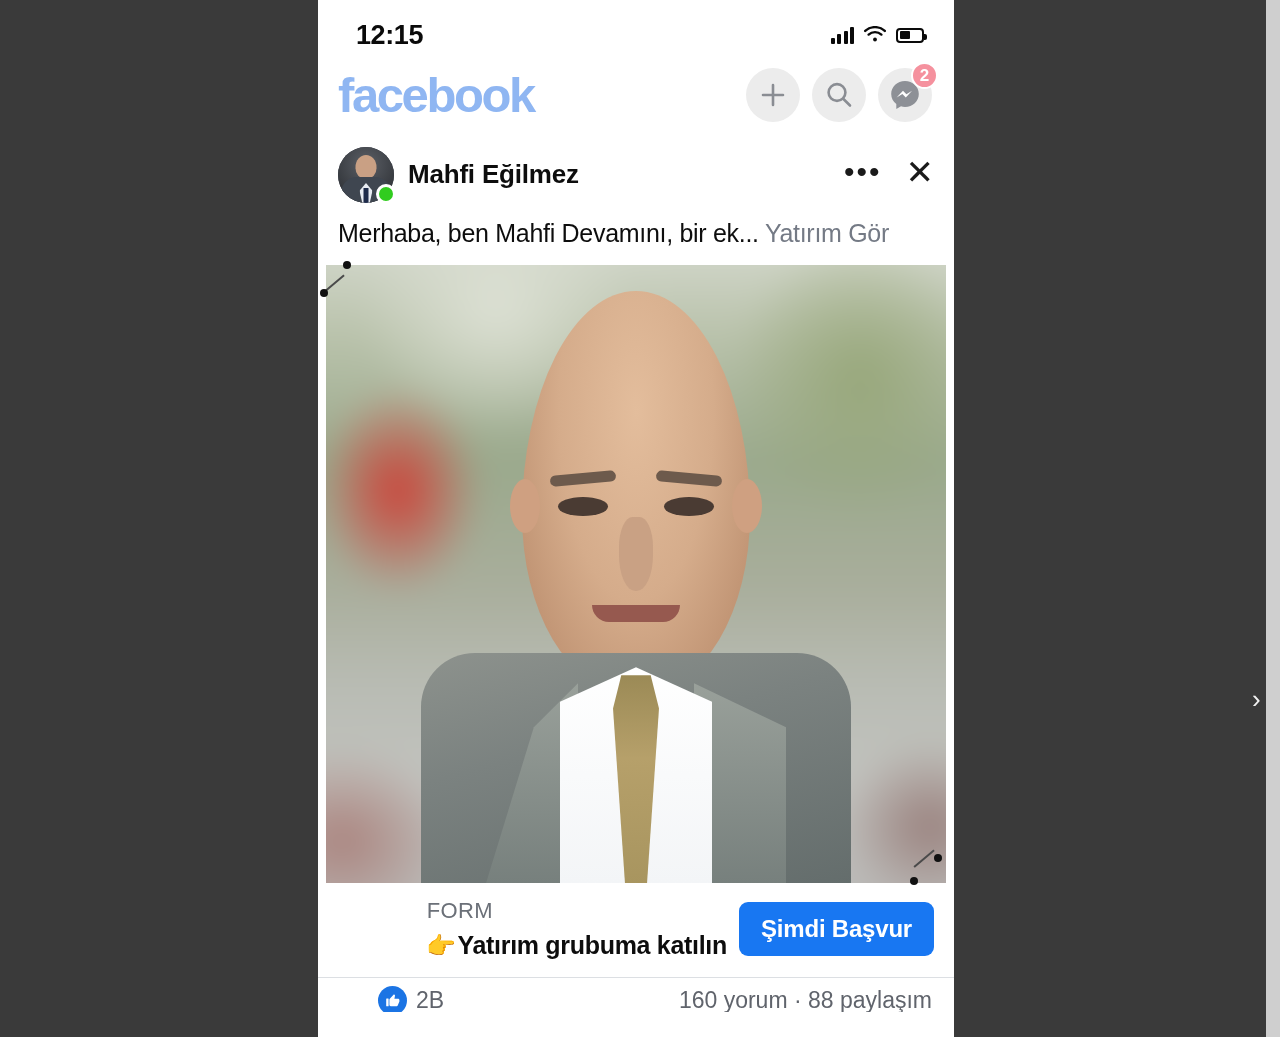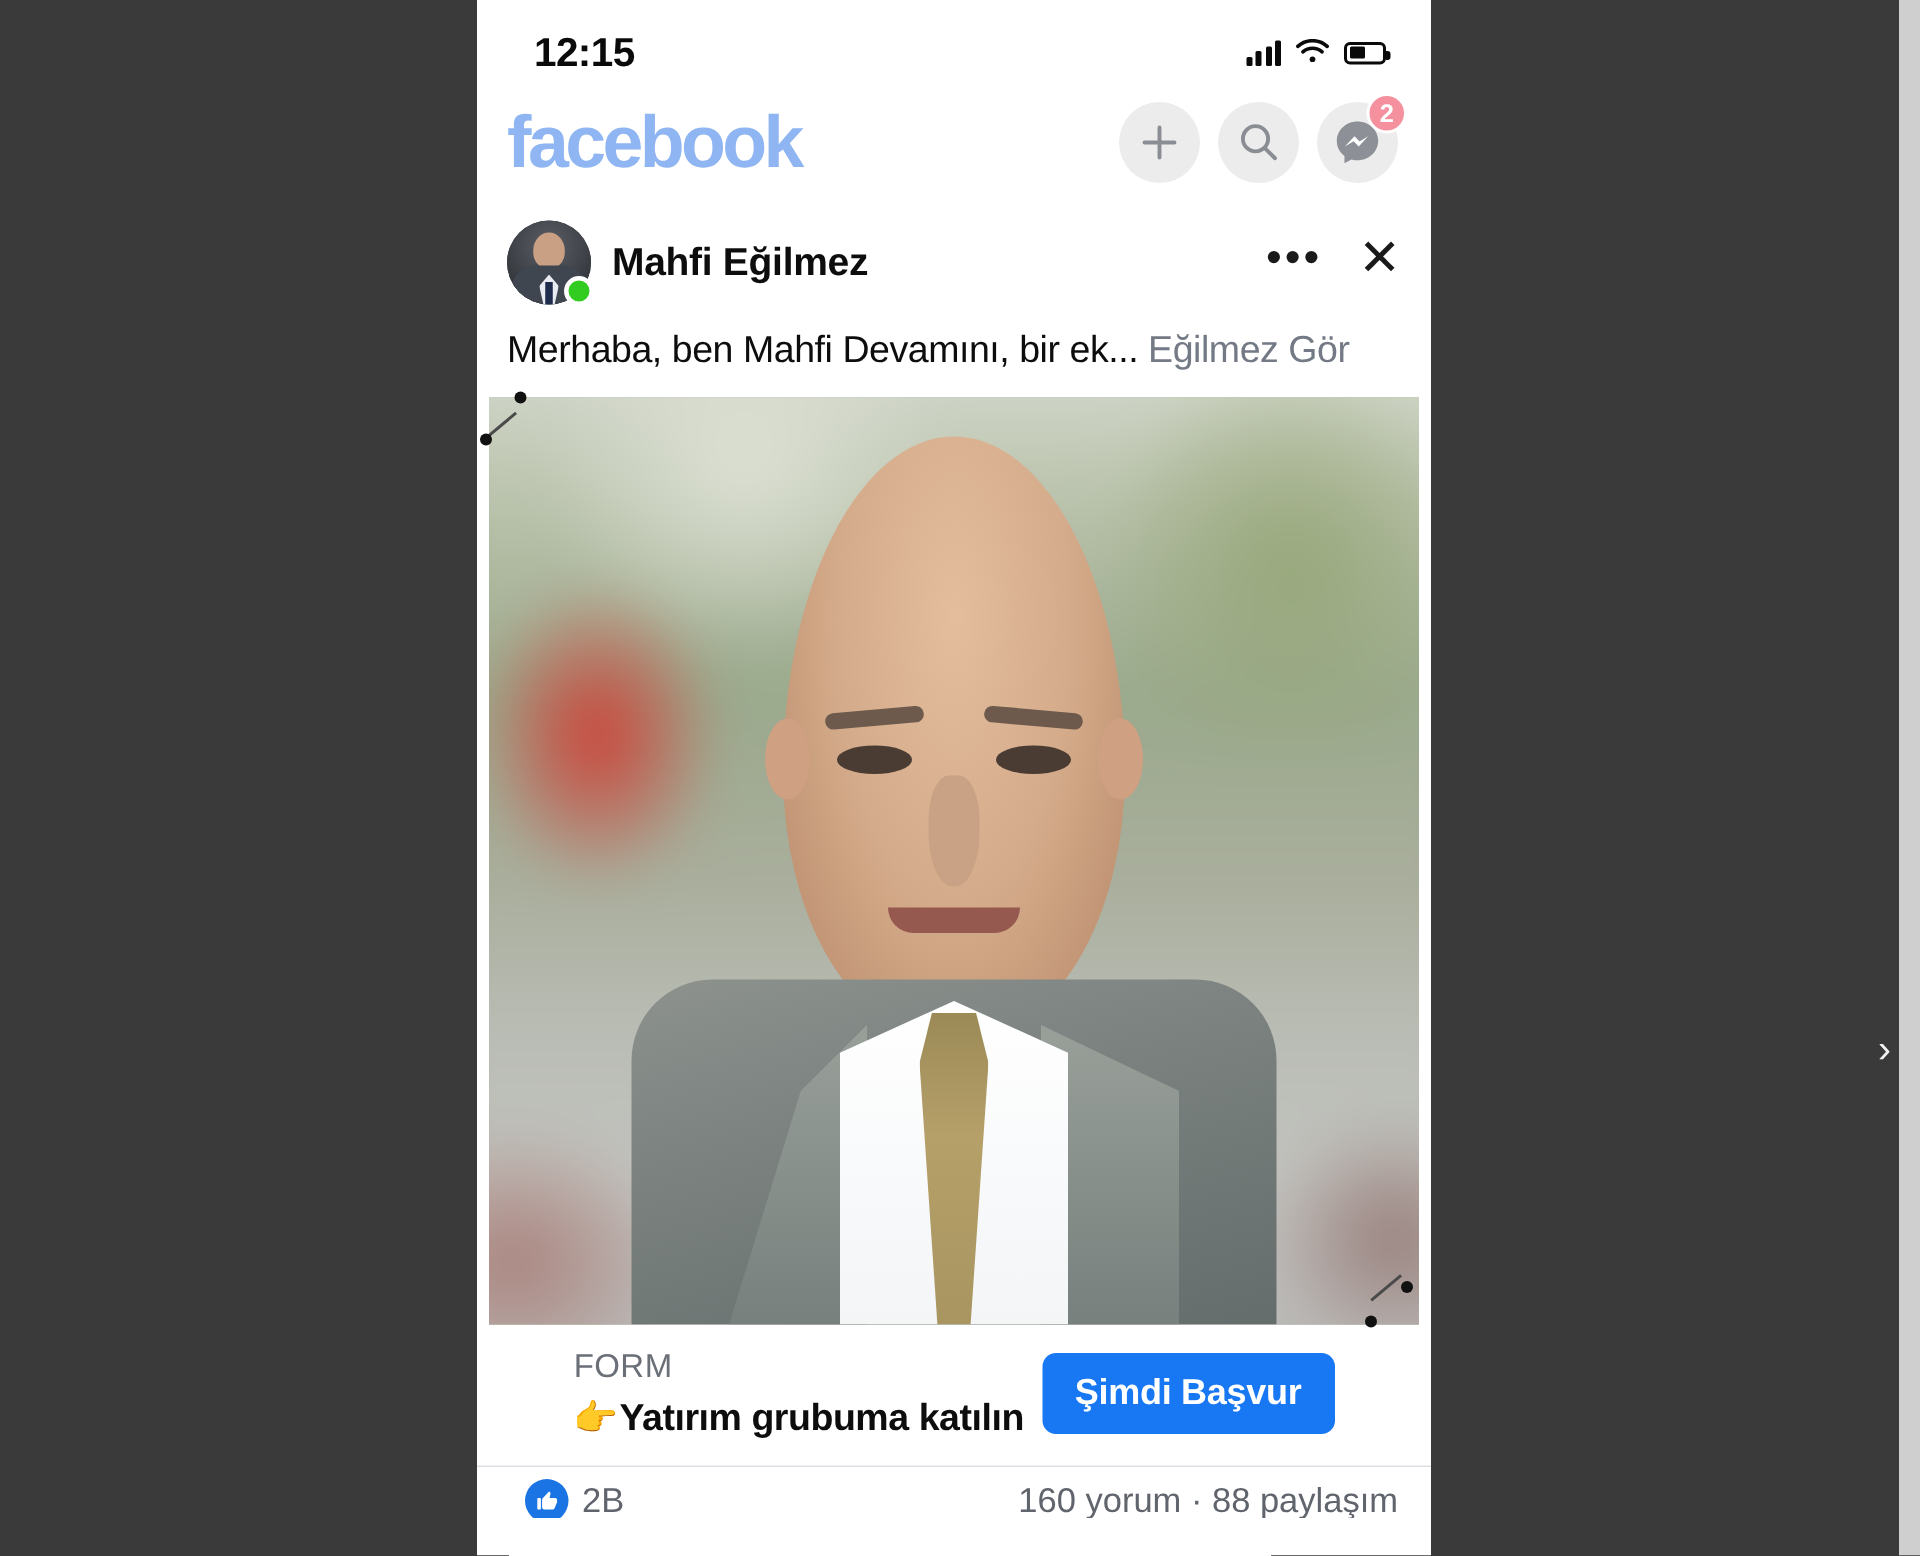--- a/index.html
+++ b/index.html
@@ -305,21 +305,21 @@
     height: 1.6px;
     background: #4a4a4a;
     z-index: 4;
     transform-origin: left center;
   }
 
   
   .cta {
     display: flex;
     align-items: center;
-    justify-content: center;
+    justify-content: flex-end;
     padding: 14px 20px 16px 20px;
     background: #ffffff;
     border-bottom: 1px solid #dcdfe3;
     gap: 12px;
   }
   .cta-text { min-width: 0; }
   .cta-kicker {
     font-size: 22px;
     color: #6b7078;
     letter-spacing: 0.3px;
@@ -350,20 +350,21 @@
   }
 
   
   .engagement {
     display: flex;
     align-items: center;
     justify-content: space-between;
     padding: 10px 22px 0 32px;
     height: 34px;
     overflow: hidden;
+    margin-left: 28px;
   }
   .eng-left { display: flex; align-items: center; gap: 9px; }
   .like-chip {
     width: 29px; height: 29px;
     border-radius: 50%;
     background: #1b74e4;
     display: flex;
     align-items: center;
     justify-content: center;
     flex: 0 0 auto;
@@ -446,21 +447,21 @@
     </div>
 
     <div class="post-tools">
       <div class="dots-btn">•••</div>
       <div class="close-btn">✕</div>
     </div>
   </div>
 
   <div class="post-text">
     <span>Merhaba, ben Mahfi Devamını, bir ek...</span>
-    <span class="more">Eğilmez Gör</span>
+    <span class="more">Yatırım Gör</span>
   </div>
 
   <div class="media-zone">
     <div class="media">
       <div class="ph-bg"></div>
       <div class="ph-person">
         <div class="pp-neck"></div>
         <div class="pp-head"></div>
         <div class="pp-ear-l"></div>
           <div class="pp-ear-r"></div>

